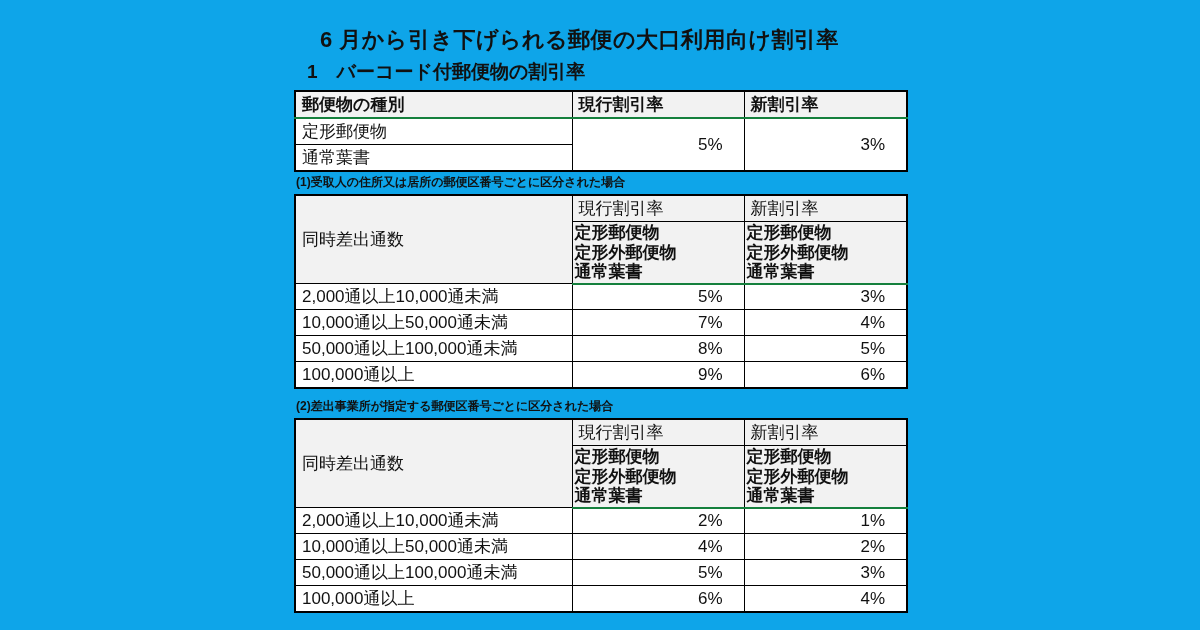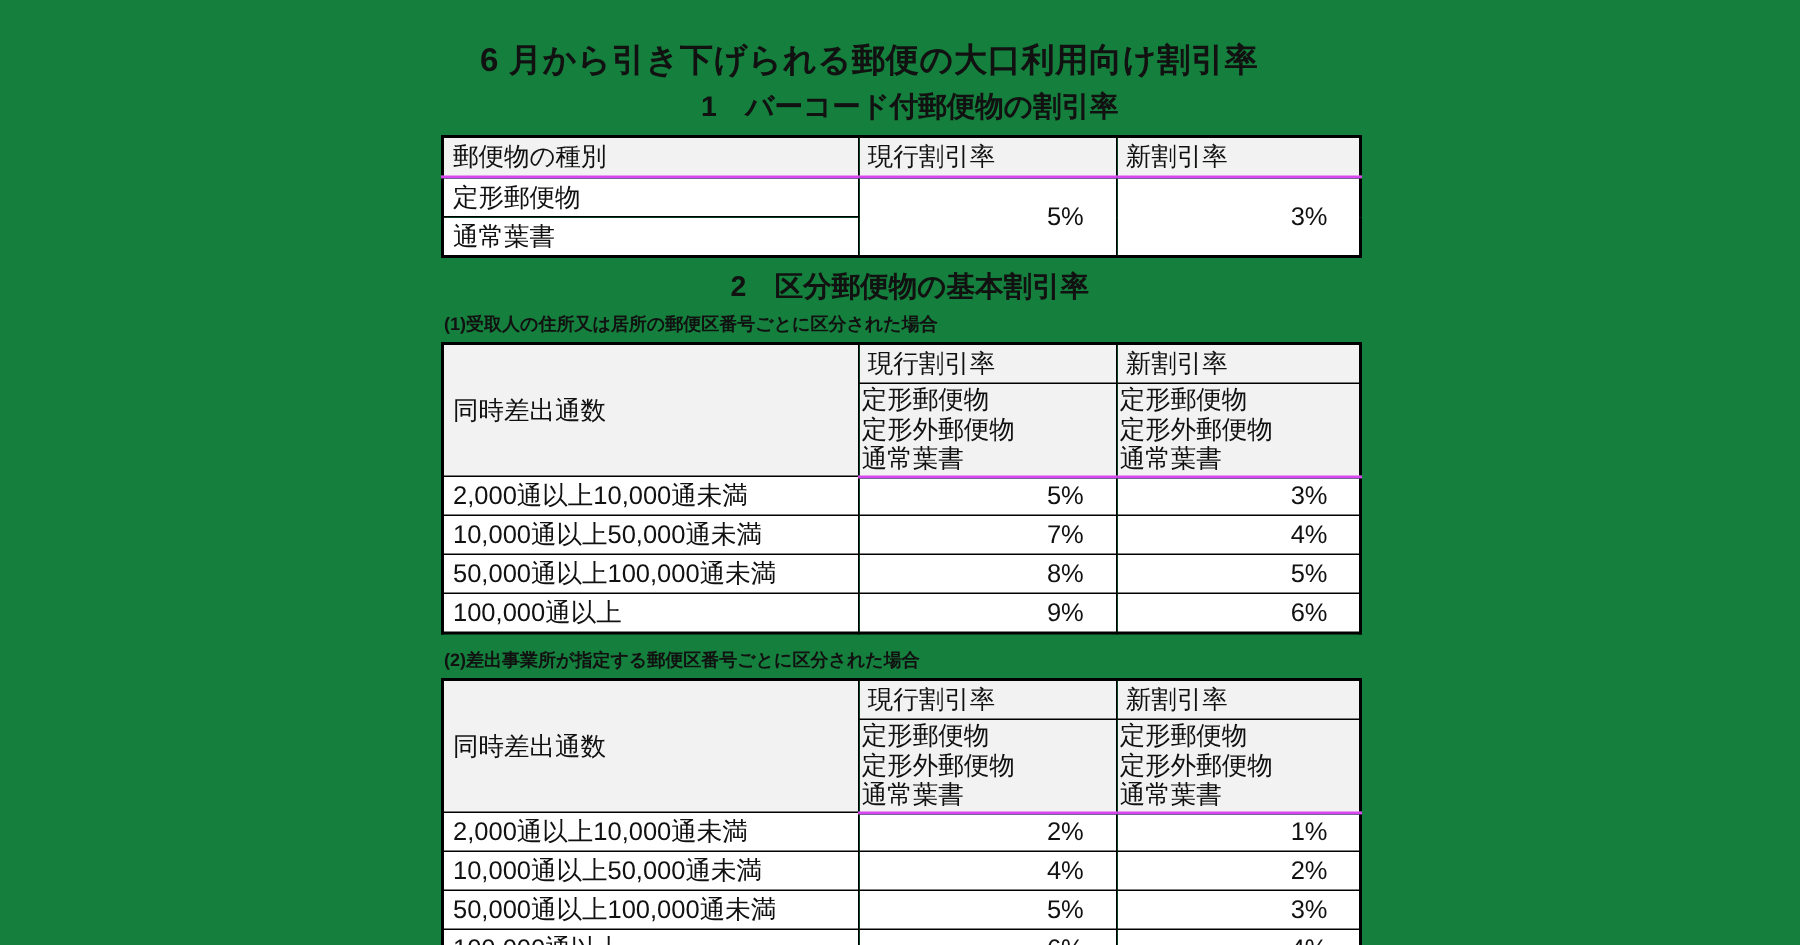--- a/index.html
+++ b/index.html
@@ -1,19 +1,19 @@
 <!DOCTYPE html>
 <html lang="ja"><head>
 <meta charset="utf-8">
 <style>
   html, body { margin: 0; padding: 0; }
   .canvas {
     width: 1200px;
     height: 630px;
-    background: #15803d;
+    background: #0ea5e9;
     overflow: hidden;
     position: relative;
     font-family: "Liberation Sans", "DejaVu Sans", sans-serif;
     color: #111111;
   }
   .content {
     width: 612px;
     margin: 0 auto;
     padding-top: 26px;
   }
@@ -26,21 +26,20 @@
     letter-spacing: 0.5px;
     white-space: nowrap;
   }
   .sec-heading {
     font-size: 19px;
     font-weight: 700;
     line-height: 24px;
     margin: 0 0 6px 0;
     padding-left: 13px;
     white-space: nowrap;
-    text-align: center;
   }
   .sec-heading.sec2 { margin-top: 8px; margin-bottom: 2px; }
   .sub-caption {
     font-size: 12px;
     font-weight: 600;
     line-height: 20px;
     margin: 0 0 2px 0;
     padding-left: 2px;
     white-space: nowrap;
   }
@@ -58,21 +57,21 @@
     font-size: 17px;
     font-weight: 400;
     padding: 1px 6px;
     overflow: hidden;
     white-space: nowrap;
   }
   table.rate-table col.c1 { width: 277px; }
   table.rate-table col.c2 { width: 172px; }
   table.rate-table col.c3 { width: 163px; }
   table.rate-table thead th { background: #f2f2f2; text-align: left; }
-  table.rate-table thead tr:last-child th { border-bottom: 2px solid #d946ef; }
+  table.rate-table thead tr:last-child th { border-bottom: 2px solid #15803d; font-weight: bold; }
   table.rate-table th.left-head { text-align: left; }
   table.rate-table th.top-row { height: 23px; }
   table.rate-table th.span-head { vertical-align: middle; }
   table.rate-table th.subhead { height: 58px; padding: 1px 2px; }
   table.rate-table th.subhead span { display: block; line-height: 19.5px; }
   table.rate-table td { height: 22px; background: #ffffff; }
   table.rate-table td.row-label { text-align: left; }
   table.rate-table td.rate-val { text-align: right; padding-right: 21px; }
   table.t1 td { height: 23px; }
   table.t1 td.rate-val { vertical-align: middle; }
@@ -105,21 +104,20 @@
           <td class="row-label">定形郵便物</td>
           <td class="rate-val" rowspan="2">5%</td>
           <td class="rate-val" rowspan="2">3%</td>
         </tr>
         <tr>
           <td class="row-label">通常葉書</td>
         </tr>
       </tbody>
     </table>
 
-    <h2 class="sec-heading sec2">2　区分郵便物の基本割引率</h2>
 
     <div class="sub-caption">(1)受取人の住所又は居所の郵便区番号ごとに区分された場合</div>
 
     <table class="rate-table t2">
       <colgroup>
           <col class="c1">
           <col class="c2">
           <col class="c3">
         </colgroup>
       <thead>

